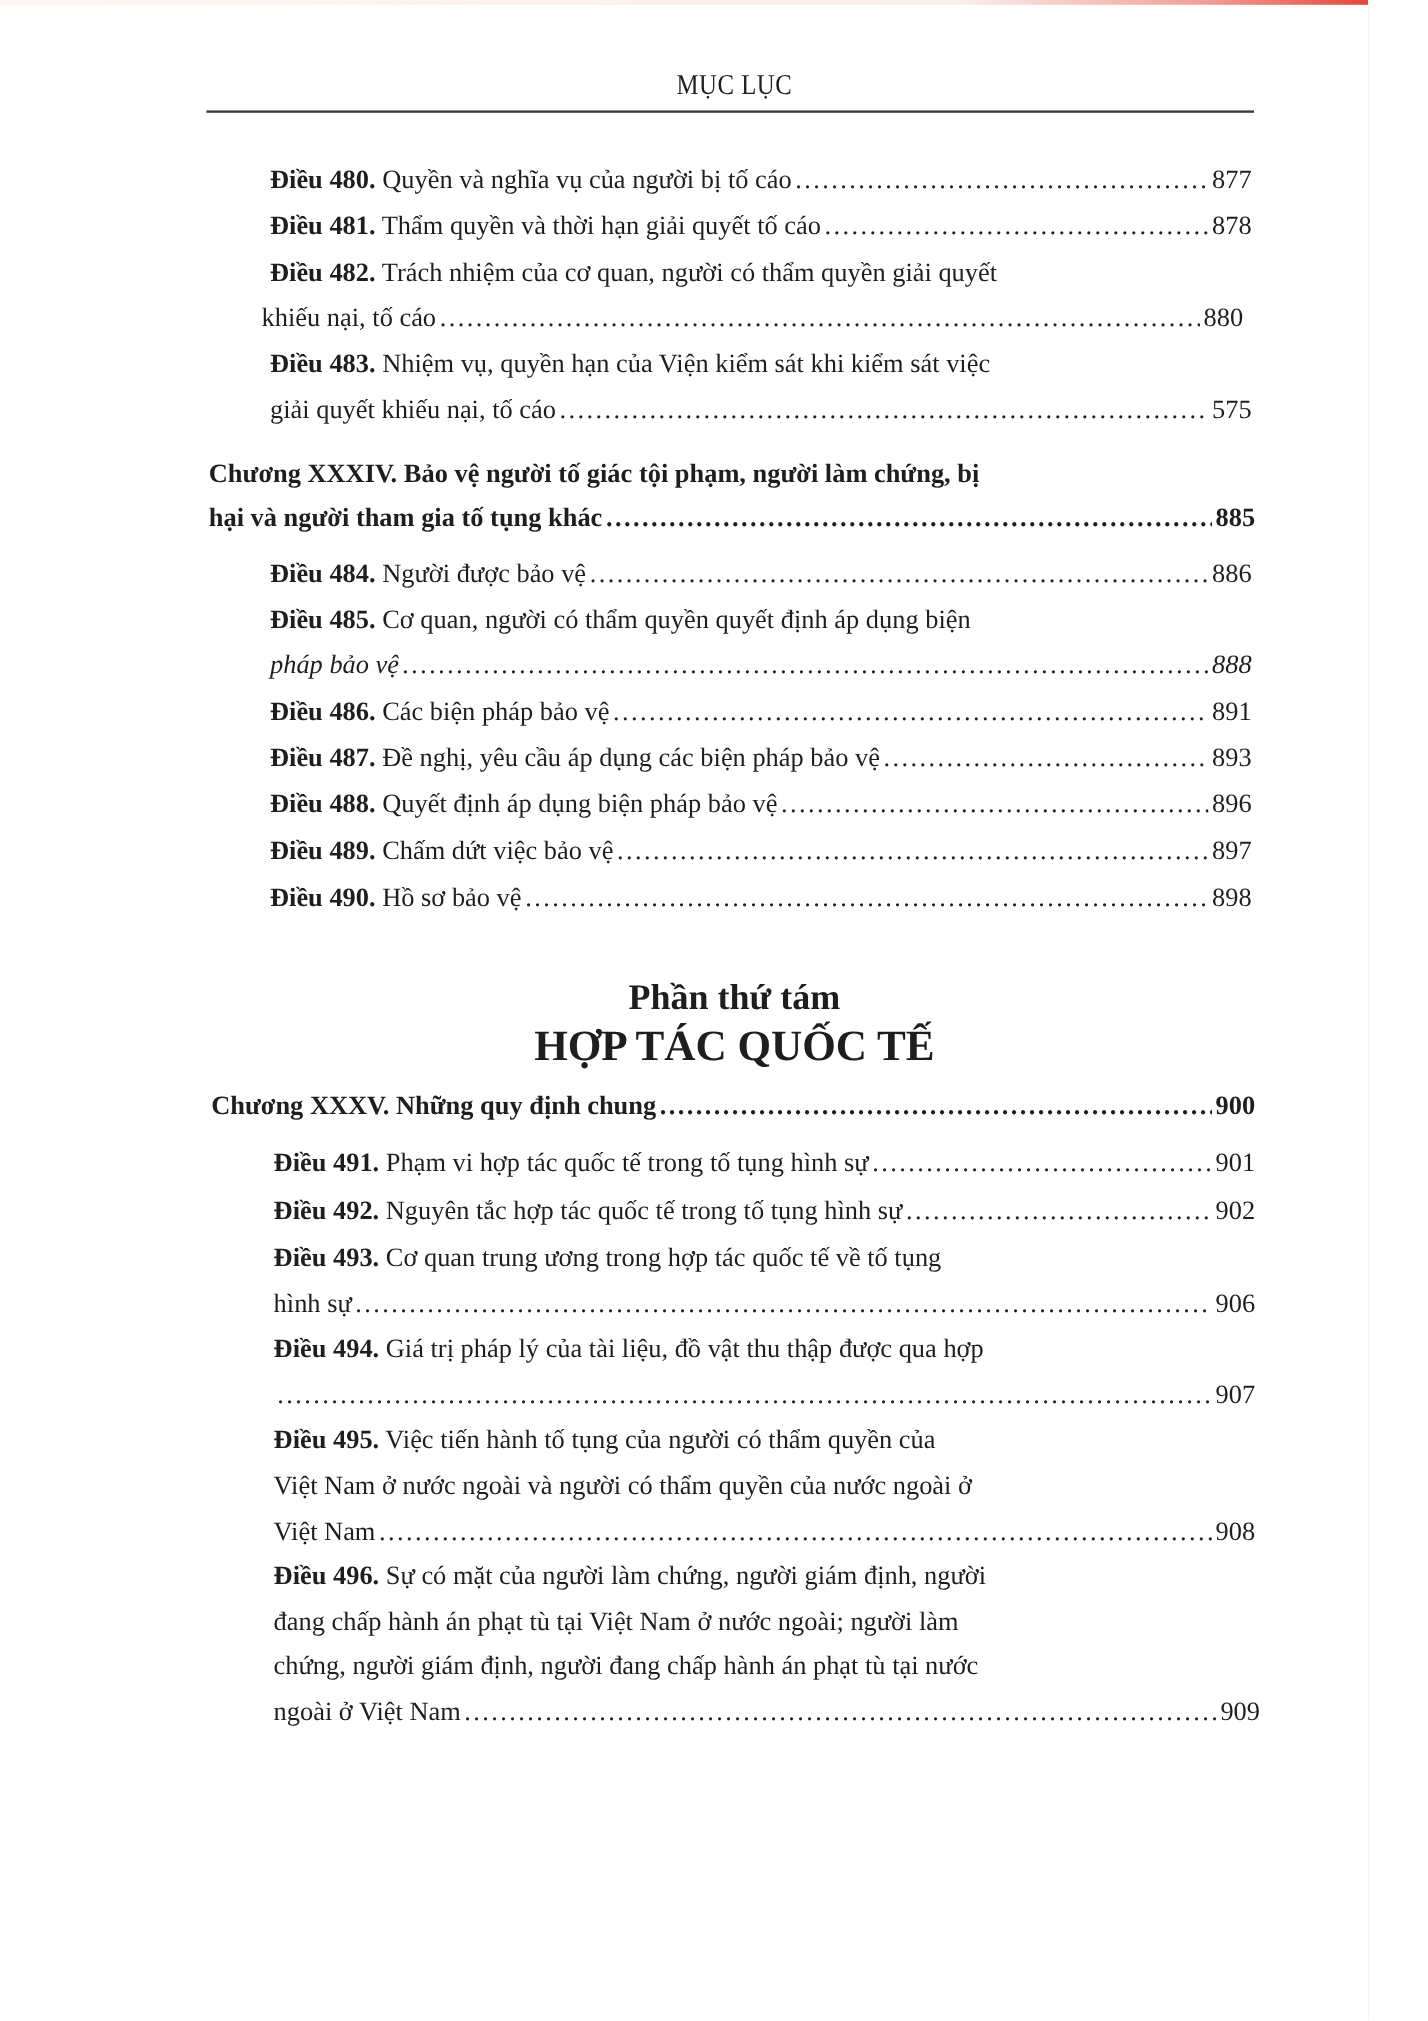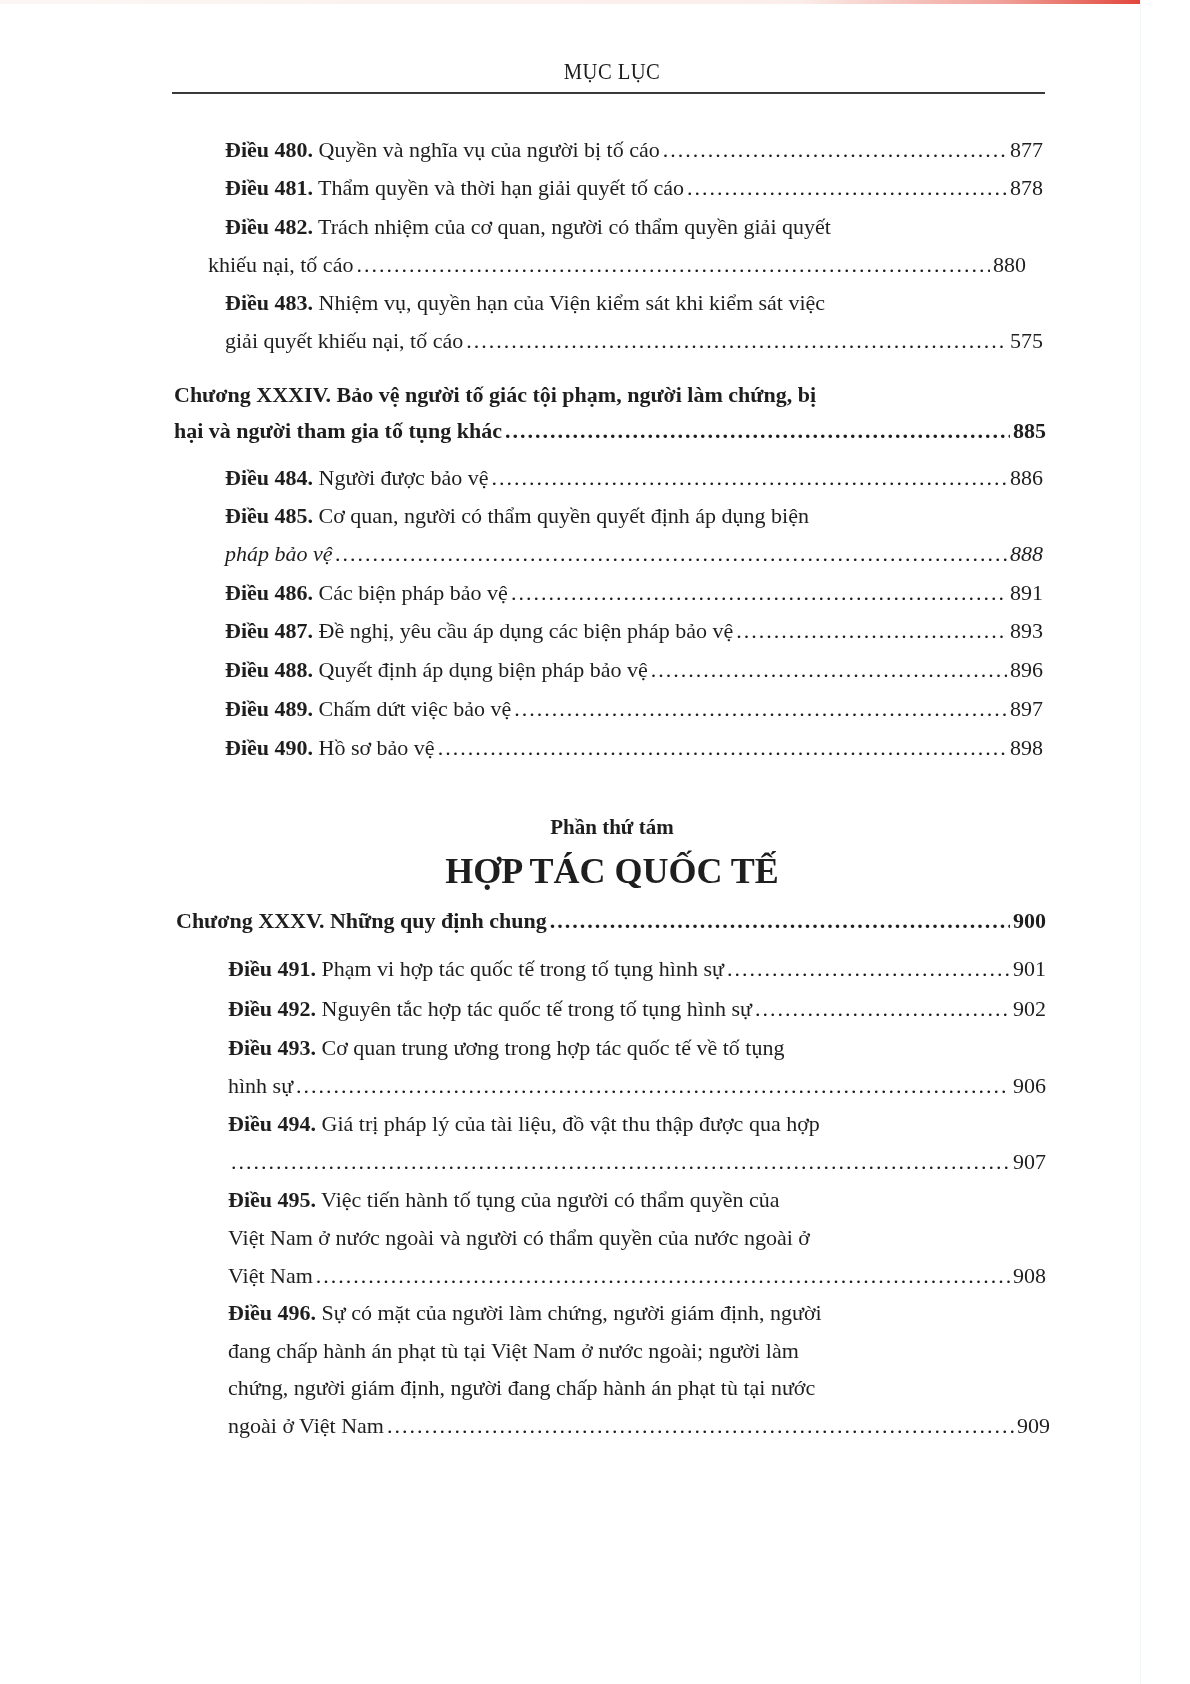--- a/index.html
+++ b/index.html
@@ -88,21 +88,21 @@
         <span class="leader"></span>
         <span class="pg">878</span>
       </div>
     </div>
 
     <div class="line" style="left:183px; width:818px; top:208px;">
       <div class="inner">
         <span class="txt"><span class="lbl">Điều 482.</span> <span>Trách nhiệm của cơ quan, người có thẩm quyền giải quyết</span></span>
       </div>
     </div>
-    <div class="line" style="left:166px; width:818px; top:246px;">
+    <div class="line" style="left:176px; width:818px; top:246px;">
       <div class="inner">
         <span class="txt">khiếu nại, tố cáo</span>
         <span class="leader"></span>
         <span class="pg">880</span>
       </div>
     </div>
 
     <div class="line" style="left:183px; width:818px; top:284px;">
       <div class="inner">
         <span class="txt"><span class="lbl">Điều 483.</span> <span>Nhiệm vụ, quyền hạn của Viện kiểm sát khi kiểm sát việc</span></span>
@@ -183,21 +183,21 @@
     </div>
 
     <div class="line" style="left:183px; width:818px; top:729px;">
       <div class="inner">
         <span class="txt"><span class="lbl">Điều 490.</span> <span>Hồ sơ bảo vệ</span></span>
         <span class="leader"></span>
         <span class="pg">898</span>
       </div>
     </div>
 
-    <div class="part-title" style="top:815px; font-size:21px;">Phần thứ tám</div>
+    <div class="part-title" style="top:815px; font-size:30px;">Phần thứ tám</div>
     <div class="part-title" style="top:850px; font-size:36px;">HỢP TÁC QUỐC TẾ</div>
 
     <div class="line chapter" style="left:134px; width:870px; top:902px;">
       <div class="inner">
         <span class="txt"><span>Chương XXXV.</span> <span>Những quy định chung</span></span>
         <span class="leader"></span>
         <span class="pg">900</span>
       </div>
     </div>
 

